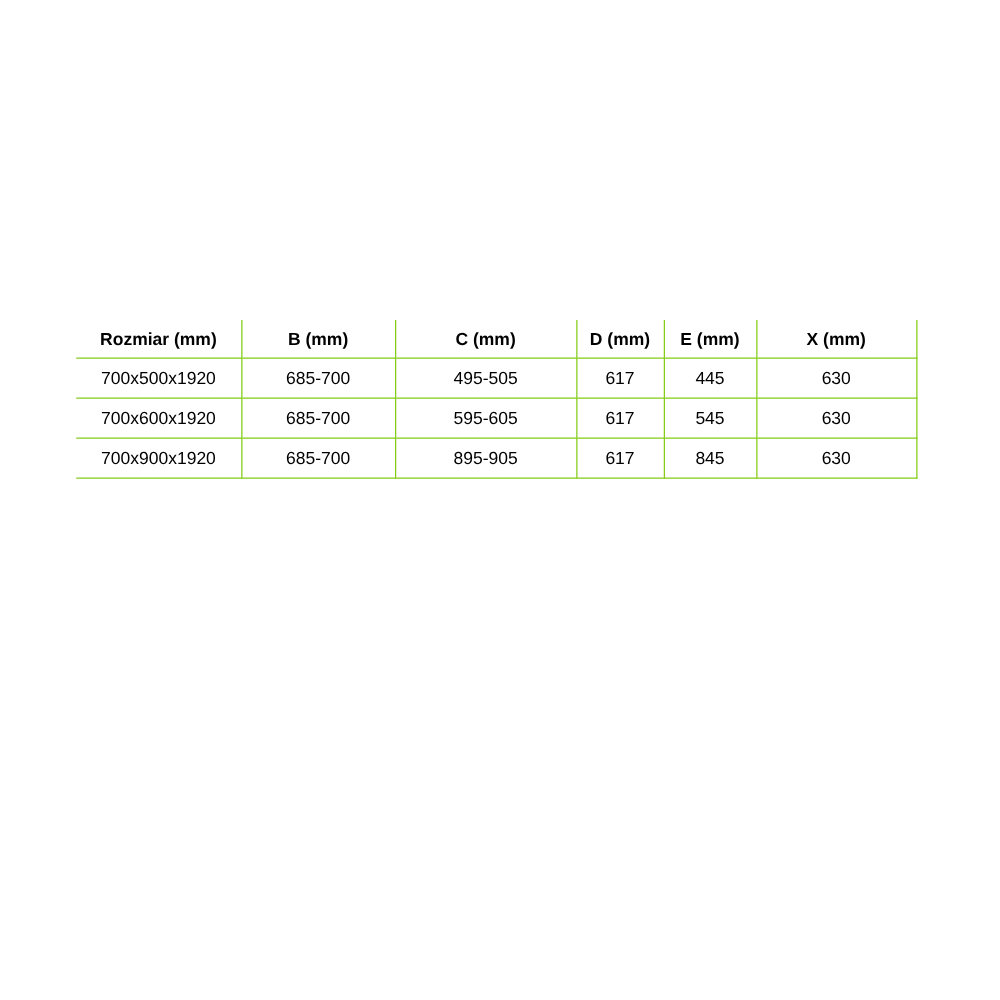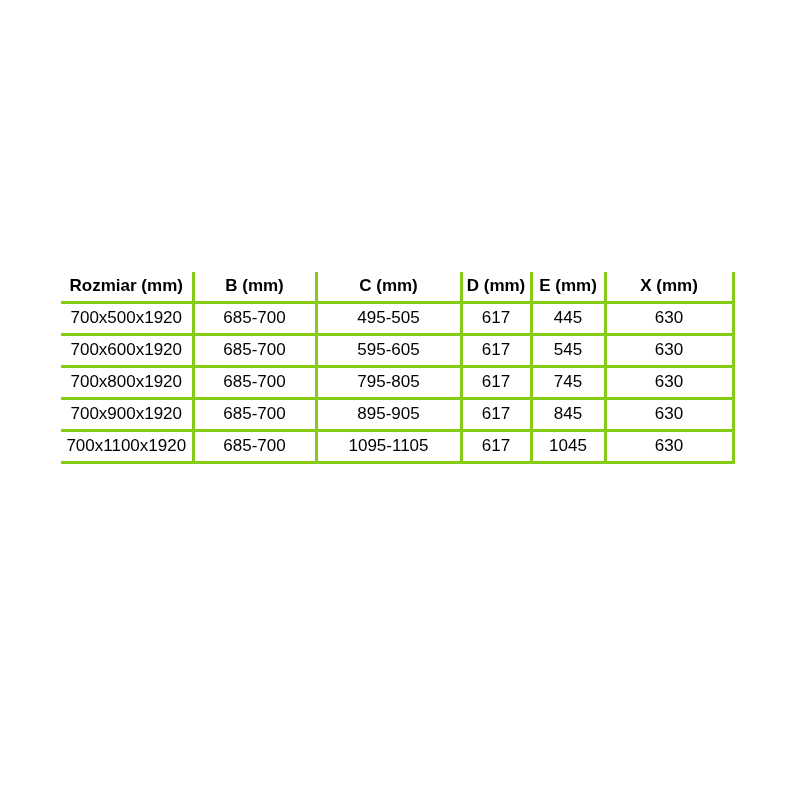--- a/index.html
+++ b/index.html
@@ -12,30 +12,30 @@
   .canvas {
     position: relative;
     width: 800px;
     height: 800px;
     background: #ffffff;
     overflow: hidden;
   }
   table.spec-table {
     position: absolute;
     left: 61px;
-    top: 272px;
+    top: 256px;
     width: 672px;
     border-collapse: collapse;
     table-layout: fixed;
     color: #000000;
-    font-size: 17px;
+    font-size: 14px;
   }
   table.spec-table th,
   table.spec-table td {
-    border: 3px solid #84cc16;
+    border: 1px solid #84cc16;
     text-align: center;
     vertical-align: middle;
     padding: 0 2px;
     white-space: nowrap;
     overflow: hidden;
   }
   
   table.spec-table thead th { border-top: none; height: 30px; font-weight: bold; }
   
   table.spec-table th:first-child,
@@ -83,38 +83,22 @@
       </tr>
       <tr>
         <td>700x600x1920</td>
         <td>685-700</td>
         <td>595-605</td>
         <td>617</td>
         <td>545</td>
         <td>630</td>
       </tr>
       <tr>
-        <td>700x800x1920</td>
-        <td>685-700</td>
-        <td>795-805</td>
-        <td>617</td>
-        <td>745</td>
-        <td>630</td>
-      </tr>
-      <tr>
         <td>700x900x1920</td>
         <td>685-700</td>
         <td>895-905</td>
         <td>617</td>
         <td>845</td>
         <td>630</td>
       </tr>
-      <tr>
-        <td>700x1100x1920</td>
-        <td>685-700</td>
-        <td>1095-1105</td>
-        <td>617</td>
-        <td>1045</td>
-        <td>630</td>
-      </tr>
     </tbody>
   </table>
 </div>
 
 </body></html>

